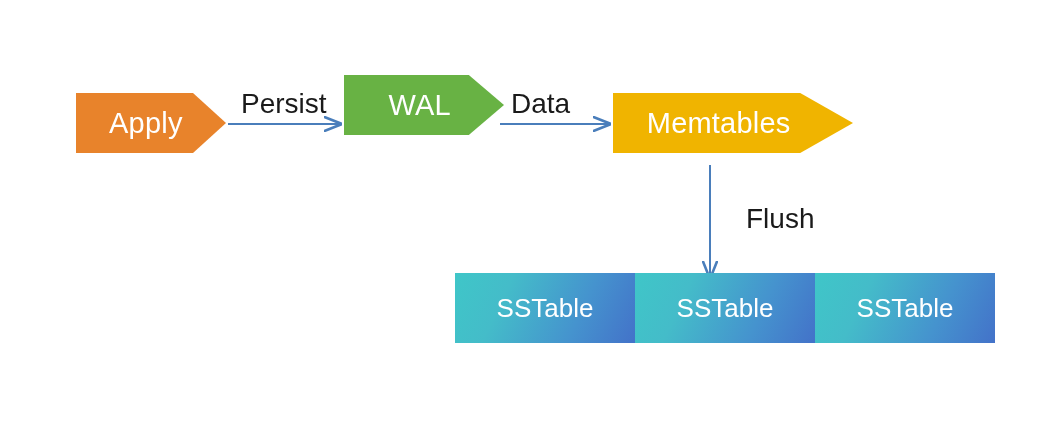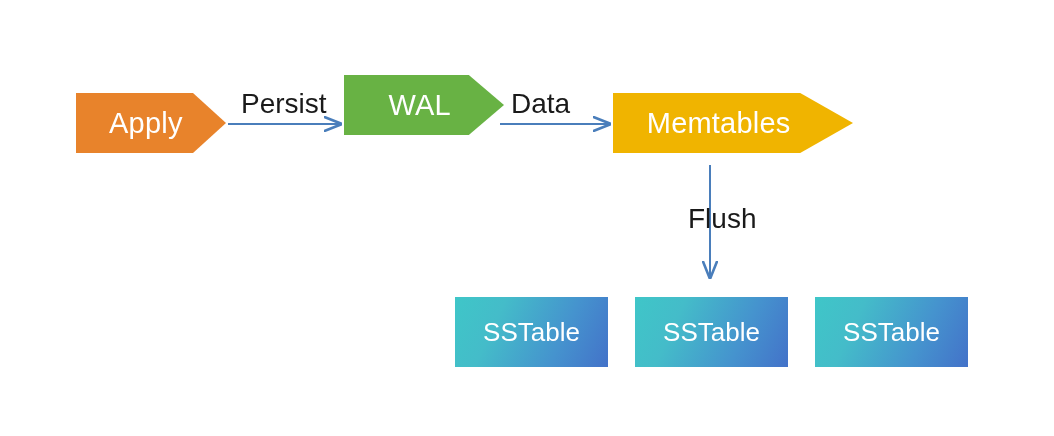--- a/index.html
+++ b/index.html
@@ -61,22 +61,22 @@
     top: 93px;
     width: 240px;
     height: 60px;
     background: #F0B400;
   }
   #node-memtables .node-label { transform: translateX(-10%); }
 
   
   .sstable-box {
     position: absolute;
-    top: 297px;
-    width: 153px;
+    top: 273px;
+    width: 180px;
     height: 70px;
     display: flex;
     align-items: center;
     justify-content: center;
     color: #ffffff;
     font-size: 26px;
     font-family: "Liberation Sans", sans-serif;
     white-space: nowrap;
     background: linear-gradient(115deg, #3FC6C8 0%, #44BCC9 28%, #4593CE 68%, #4372C9 100%);
     box-sizing: border-box;
@@ -105,21 +105,21 @@
   }
   #label-persist {
     left: 241px;
     top: 88px;
   }
   #label-apply {
     left: 511px;
     top: 88px;
   }
   #label-flush {
-    left: 688px;
+    left: 746px;
     top: 203px;
   }
 </style>
 </head>
 <body>
 
 <div id="canvas">
 
   <svg id="connectors" viewBox="0 0 1054 436" width="1054" height="436" xmlns="http://www.w3.org/2000/svg">
     <defs>

